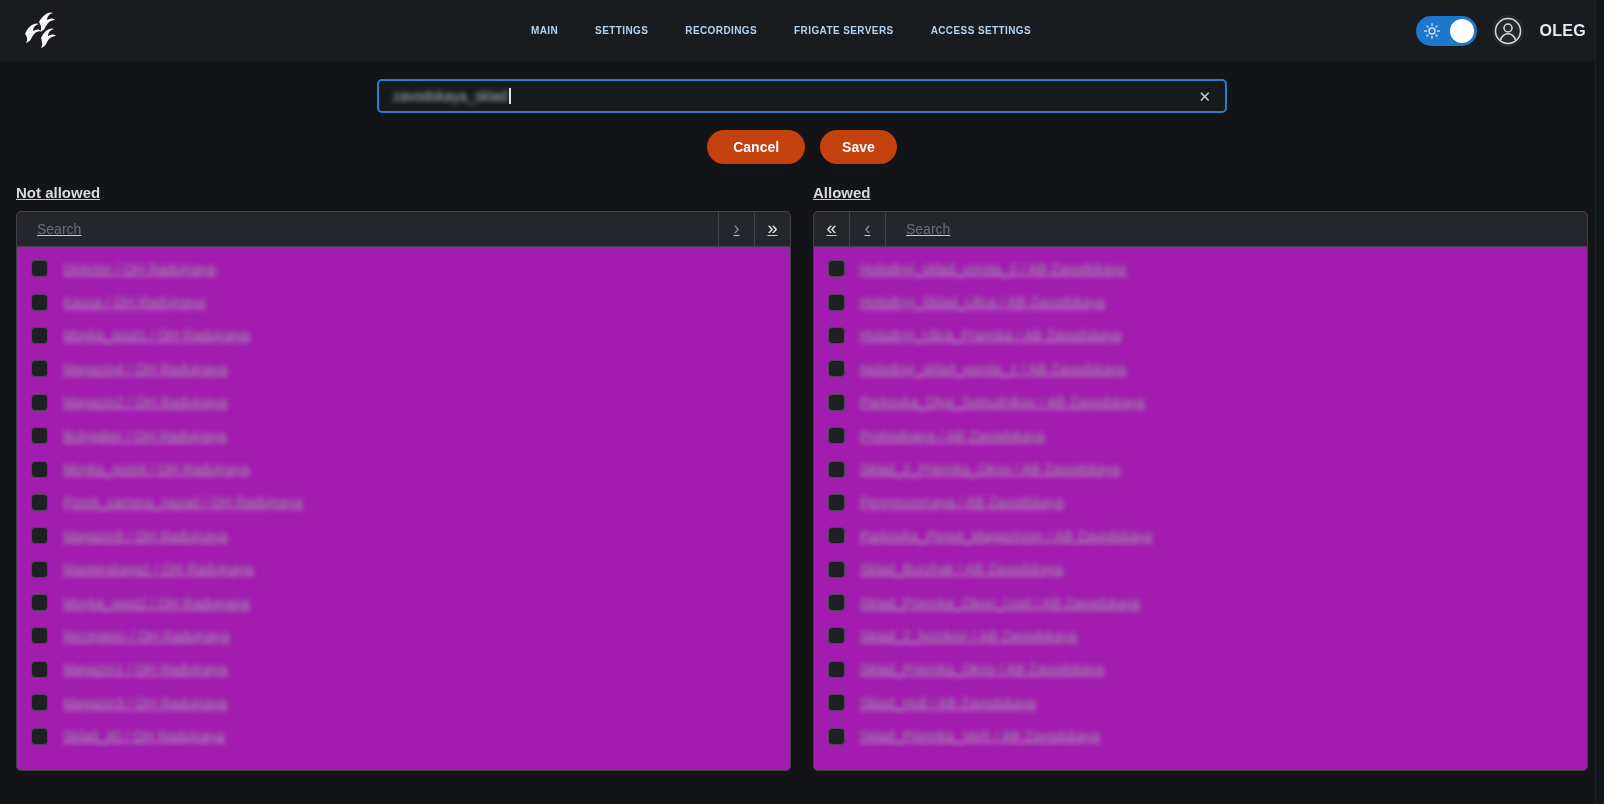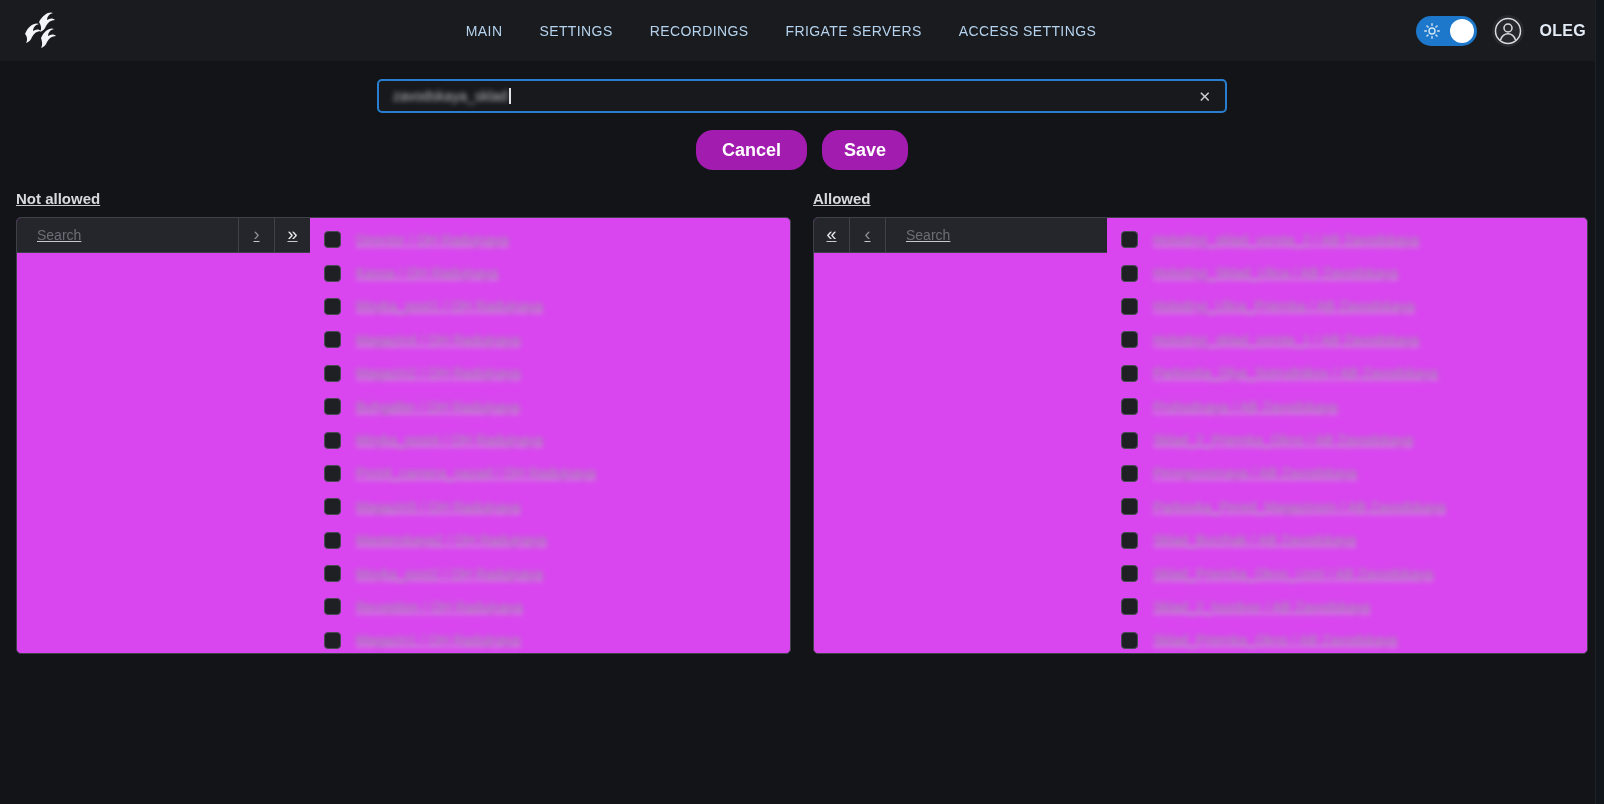--- a/index.html
+++ b/index.html
@@ -16,21 +16,21 @@
     height:61px; background:#1a1b1f;
     display:flex; align-items:center;
     padding:0 18px; position:relative;
   }
   .logo { width:46px; height:46px; display:flex; align-items:center; justify-content:center; cursor:pointer; }
   .nav-links {
     position:absolute; left:781px; transform:translateX(-50%);
     display:flex; gap:37px; align-items:center;
   }
   .nav-link {
-    font-size:14px; font-weight:400; letter-spacing:.4px;
+    font-size:10px; font-weight:700; letter-spacing:.4px;
     color:#b5d3ee; text-decoration:none; cursor:pointer; white-space:nowrap;
   }
   .nav-right { margin-left:auto; display:flex; align-items:center; gap:15px; }
   .theme-toggle {
     width:61px; height:30px; border-radius:15px; background:#1d77cb;
     position:relative; cursor:pointer; flex-shrink:0;
   }
   .theme-toggle .sun { position:absolute; left:8px; top:7px; }
   .theme-toggle .knob {
     position:absolute; right:3px; top:3px; width:24px; height:24px;
@@ -55,39 +55,39 @@
   }
   .role-input .value { font-size:14px; color:#b9bcc0; filter:blur(2.5px); }
   .role-input .caret { width:2px; height:16px; background:#dfe2e6; margin-left:2px; filter:blur(.7px); }
   .clear-btn {
     position:absolute; right:12px; top:50%; transform:translateY(-50%);
     background:none; border:none; color:#c9ccd0; font-size:15px; cursor:pointer;
     line-height:1; padding:2px;
   }
   .actions { display:flex; justify-content:center; gap:15px; margin-top:17px; }
   .btn {
-    height:40px; border:none; border-radius:17px; background:#a21caf;
-    color:#ffffff; font-weight:700; font-size:18px; cursor:pointer;
+    height:34px; border:none; border-radius:17px; background:#c2410c;
+    color:#ffffff; font-weight:700; font-size:14px; cursor:pointer;
     font-family:"Liberation Sans", sans-serif;
   }
   .btn.cancel { padding:0 26px; }
   .btn.save { padding:1px 22px; }
 
   
   .panels {
     display:flex; gap:22px; padding:0 16px; margin-top:20px;
     align-items:flex-start;
     text-decoration:underline;
   }
   .panel-wrap { flex:1; min-width:0; }
   .panel-title { font-size:15px; font-weight:700; color:#d8dadc; line-height:18px; }
   .panel {
-    margin-top:9px; height:437px; background:#d946ef;
+    margin-top:9px; height:560px; background:#a21caf;
     border:1px solid #3e4248; border-radius:5px;
-    display:flex; flex-direction:row; overflow:hidden;
+    display:flex; flex-direction:column; overflow:hidden;
   }
   .panel-header {
     height:35px; flex-shrink:0; background:#24262b;
     border-bottom:1px solid #3e4248; display:flex; align-items:stretch;
   }
   .search-input {
     flex:1; min-width:0; background:transparent; border:none; outline:none;
     color:#c5c8cc; font-size:14px; padding:0 20px;
     font-family:"Liberation Sans", sans-serif;
   }

